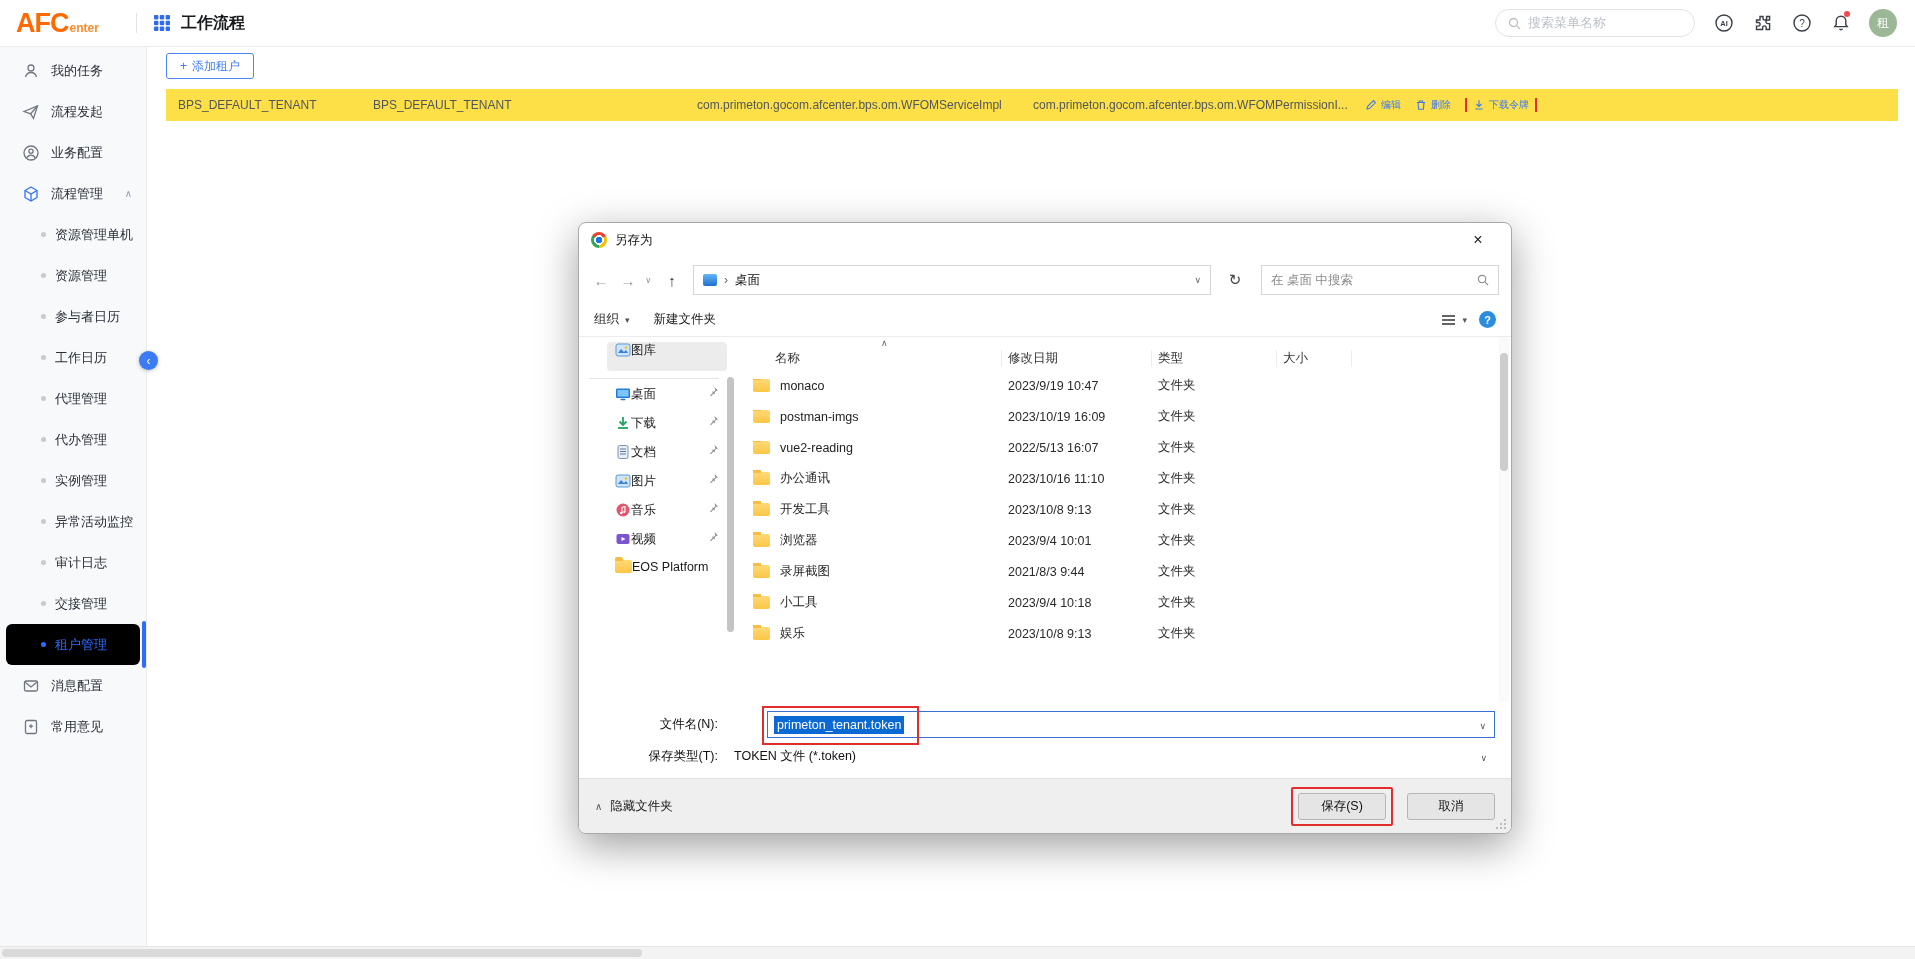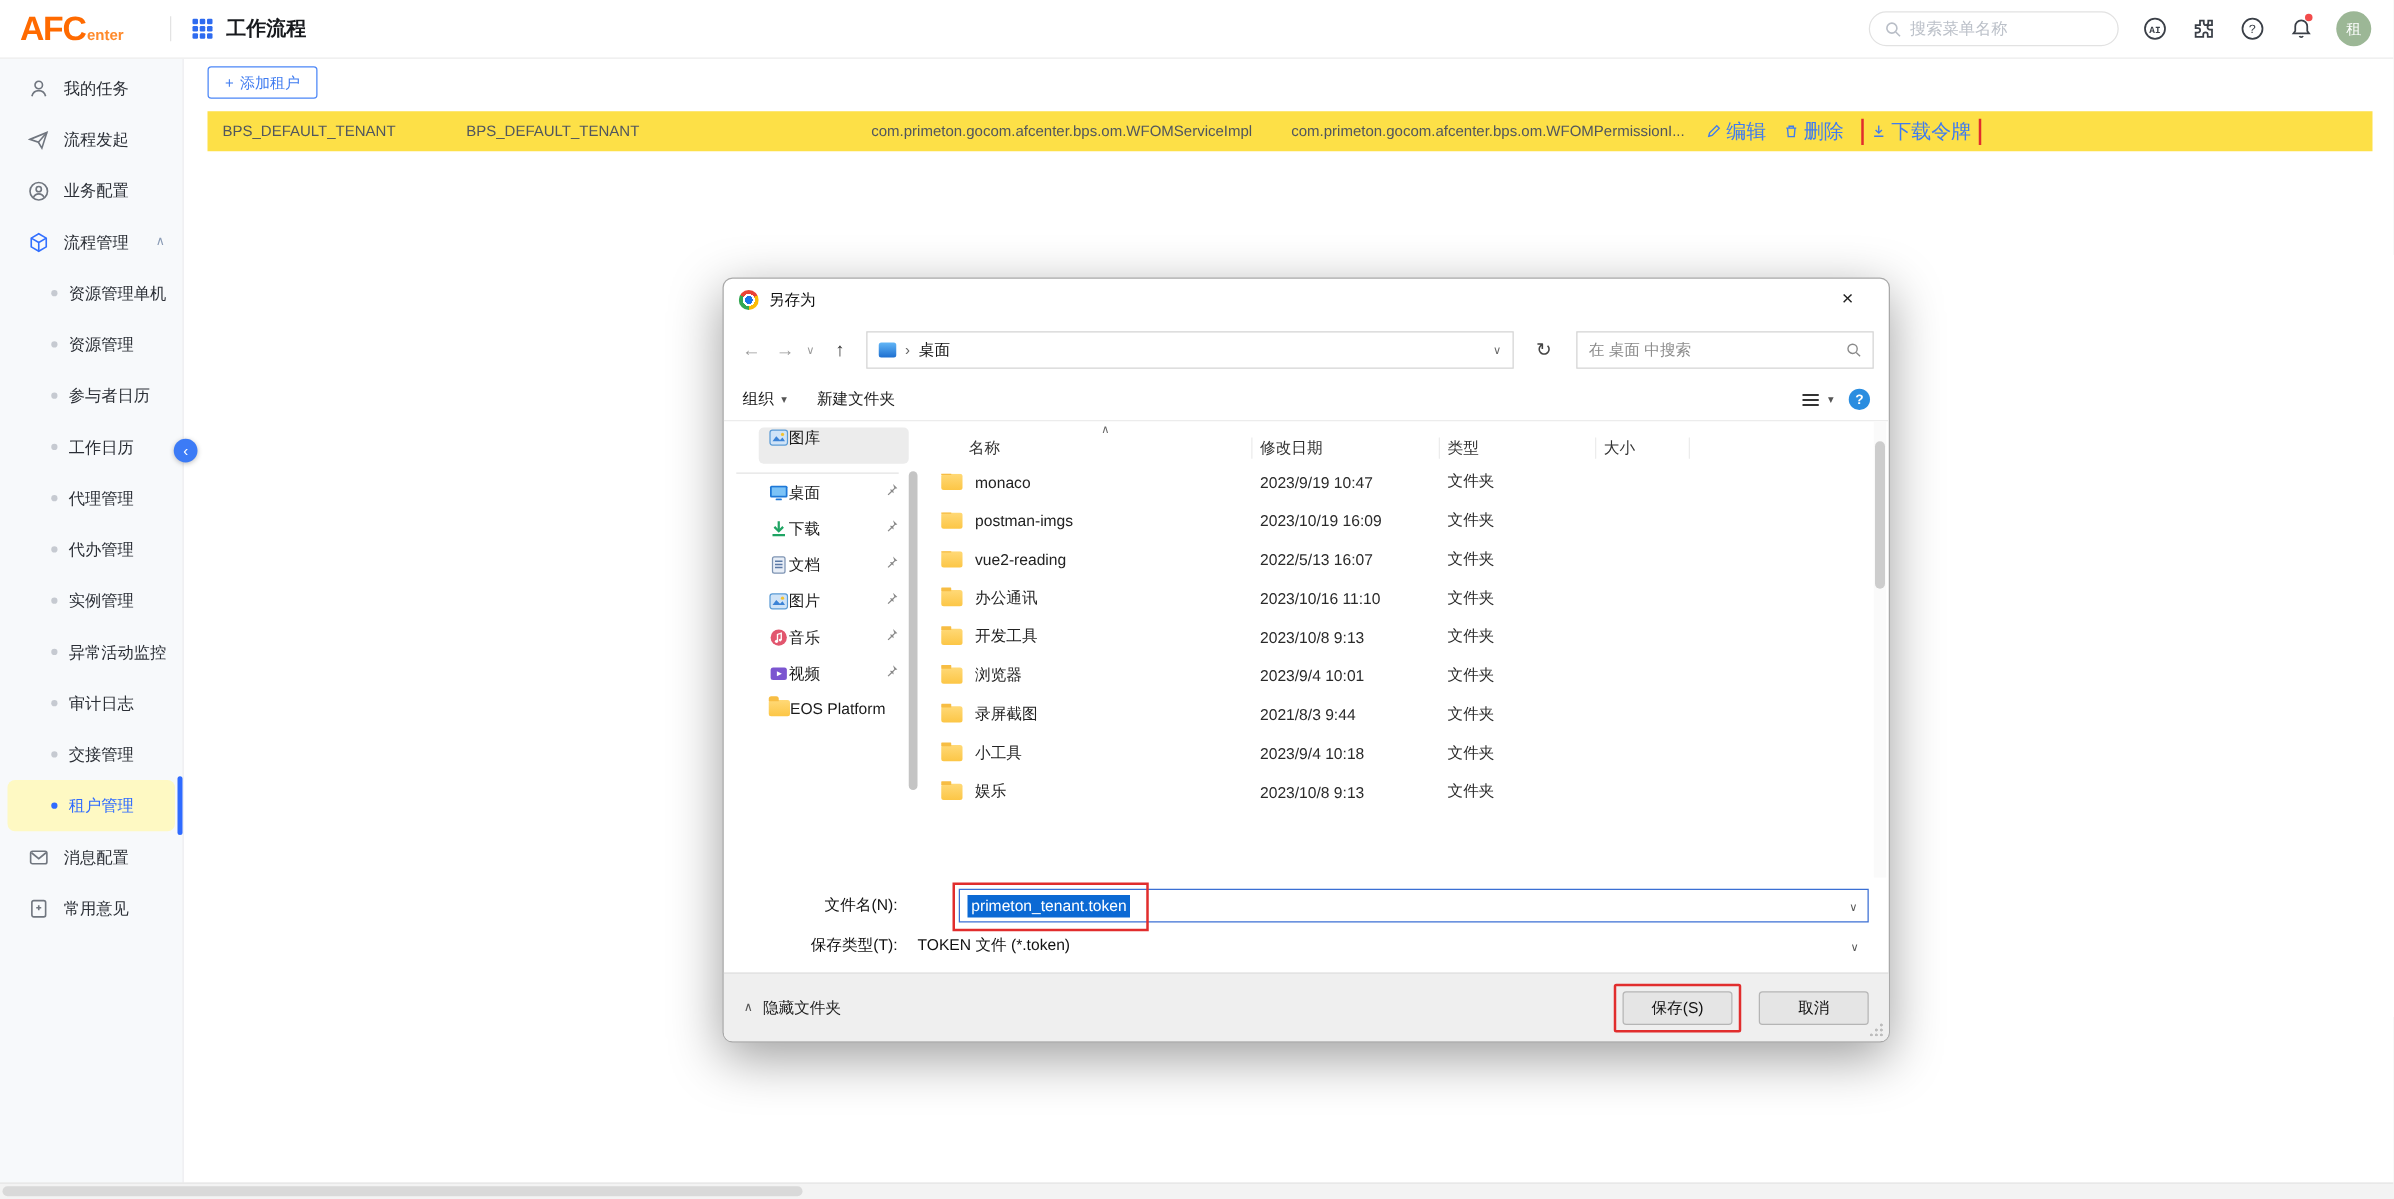--- a/index.html
+++ b/index.html
@@ -12,51 +12,51 @@
     display:flex;align-items:center;z-index:20;}
   .logo{display:flex;align-items:baseline;padding-left:16px;width:104px;cursor:pointer;}
   .logo-main{font-size:27px;font-weight:800;color:#ff6a00;letter-spacing:-1px;}
   .logo-sub{font-size:12px;font-weight:700;color:#ff8a2b;margin-left:1px;}
   .hdr-sep{width:1px;height:20px;background:#e3e3e3;margin:0 16px;}
   .app-switch{margin-right:10px;cursor:pointer;}
   .app-title{font-size:16px;font-weight:bold;color:#17191d;}
   .hdr-right{margin-left:auto;display:flex;align-items:center;gap:18px;padding-right:18px;}
   .search-pill{width:200px;height:28px;border:1px solid #e2e2e2;border-radius:14px;display:flex;
     align-items:center;gap:7px;padding:0 12px;color:#bcc1c9;font-size:13px;box-sizing:border-box;}
-  .hicon{width:21px;height:21px;display:flex;align-items:center;justify-content:center;position:relative;cursor:pointer;font-family:Liberation Mono, monospace;}
+  .hicon{width:21px;height:21px;display:flex;align-items:center;justify-content:center;position:relative;cursor:pointer;}
   .bell-dot{position:absolute;top:-2px;right:1px;width:6px;height:6px;border-radius:50%;background:#f24b4b;}
   .avatar{width:28px;height:28px;border-radius:50%;background:#9cb796;color:#fff;display:flex;
     align-items:center;justify-content:center;font-size:12px;cursor:pointer;}
 
   
   .sb{position:absolute;top:46px;left:0;bottom:12px;width:147px;background:#f7f9fb;border-right:1px solid #ededf0;
     padding-top:4px;box-sizing:border-box;font-size:13px;z-index:5;}
   .sb-item{height:41px;display:flex;align-items:center;gap:11px;padding-left:22px;color:#2b2f36;cursor:pointer;}
   .sb-item .chev{margin-left:auto;margin-right:14px;color:#8a9bb5;font-size:10px;}
   .sb-sub{height:41px;display:flex;align-items:center;padding-left:35px;margin:0 6px;color:#2b2f36;
     position:relative;cursor:pointer;border-radius:6px;}
   .sb-sub .dot{width:5px;height:5px;border-radius:50%;background:#c6cad1;margin-right:9px;flex:none;}
-  .sb-sub.active{background:#fef9c3;color:#2f6bff;}
+  .sb-sub.active{background:#000000;color:#2f6bff;}
   .sb-sub.active .dot{background:#2f6bff;}
   .sb-sub.active::after{content:"";position:absolute;right:-6px;top:-3px;width:4px;height:47px;background:#2f6bff;border-radius:2px;}
   .collapse{position:absolute;left:139px;top:351px;width:19px;height:19px;border-radius:50%;background:#3c7bf6;
     color:#fff;display:flex;align-items:center;justify-content:center;font-size:12px;z-index:25;
     box-shadow:0 1px 4px rgba(0,0,0,.25);cursor:pointer;}
 
   
   .main{position:absolute;left:148px;top:46px;right:0;bottom:12px;background:#fff;}
   .add-btn{position:absolute;left:18px;top:7px;height:26px;padding:0 13px;border:1px solid #4b86f7;border-radius:3px;
     color:#3f7bf0;font-size:12px;display:inline-flex;align-items:center;gap:5px;background:#fff;box-sizing:border-box;cursor:pointer;}
   .tbl{position:absolute;left:18px;top:43px;right:17px;}
   .tbl-head,.tbl-row{display:grid;grid-template-columns:195px 324px 336px 332px 1fr;align-items:center;}
   .tbl-head{height:31px;background:#fafafa;border-bottom:1px solid #f0f0f0;font-size:13px;color:#1f2329;}
   .tbl-head>div{padding-left:12px;}
   .tbl-row{height:32px;background:#fde047;font-size:12px;color:#51565e;}
   .tbl-row>div{padding-left:12px;white-space:nowrap;overflow:hidden;}
-  .ops{display:flex;align-items:center;gap:14px;color:#3f7bf0;font-size:16px;}
+  .ops{display:flex;align-items:center;gap:14px;color:#3f7bf0;font-size:10px;}
   .op{display:inline-flex;align-items:center;gap:4px;cursor:pointer;}
   .redwrap{display:inline-flex;align-items:center;border:2px solid #e12d2d;padding:3px 6px;margin:-6px 0;}
 
   
   .dlg{position:absolute;left:578px;top:222px;width:934px;height:612px;background:#fff;border:1px solid #a9a9a9;
     border-radius:8px;box-shadow:0 12px 42px rgba(0,0,0,.38);z-index:30;display:flex;flex-direction:column;
     font-size:12.5px;color:#1a1a1a;box-sizing:border-box;overflow:hidden;}
   .dlg-tb{height:34px;flex:none;display:flex;align-items:center;gap:8px;padding:0 14px 0 12px;}
   .dlg-title{font-size:12.5px;color:#111;}
   .dlg-close{margin-left:auto;width:38px;height:34px;display:flex;align-items:center;justify-content:center;

